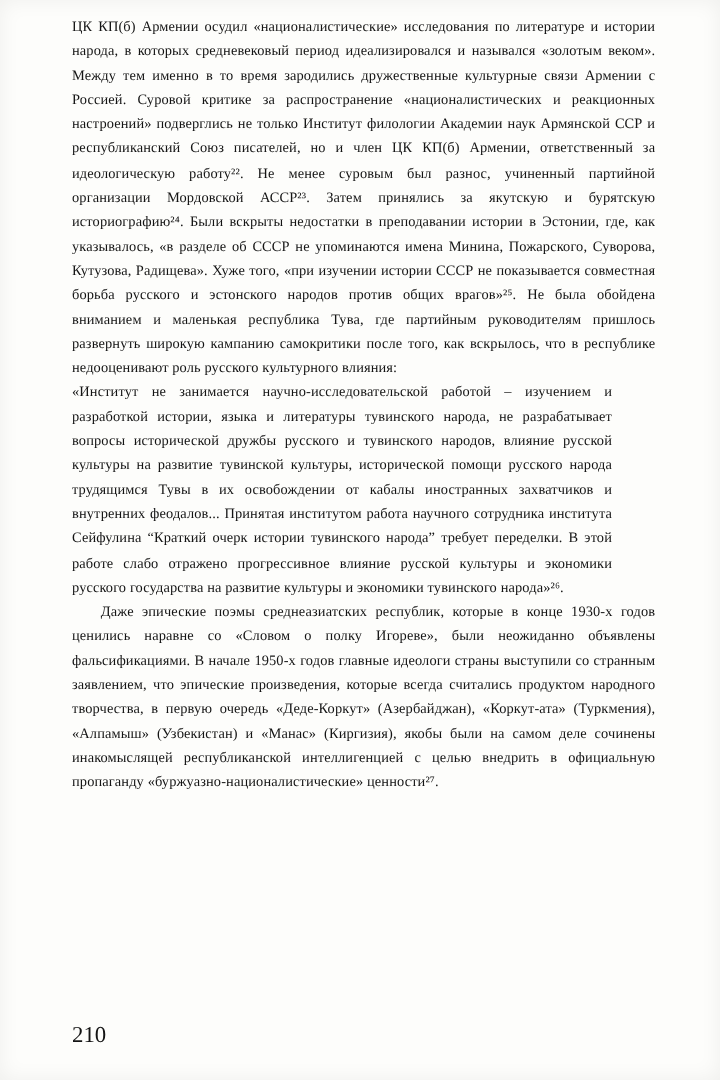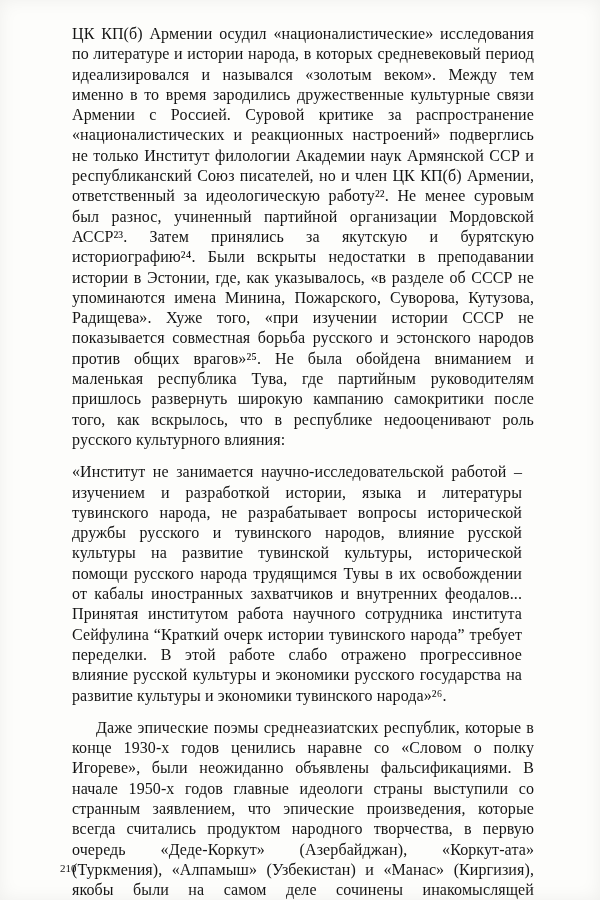--- a/index.html
+++ b/index.html
@@ -18,22 +18,22 @@
     font-family: "Liberation Serif", "DejaVu Serif", serif;
     color: #141414;
   }
   .text-block {
     position: absolute;
     top: 12px;
     left: 60px;
     width: 486px;
   }
   p.body-text {
-    margin: 12px;
-    font-size: 16px;
+    margin: 0;
+    font-size: 12px;
     line-height: 20.3px;
     text-align: justify;
     letter-spacing: 0.1px;
   }
   p.indent-first {
     text-indent: 24px;
   }
   .block-quote {
     margin: 24px 0 0 36px;
     width: 450px;
@@ -41,21 +41,21 @@
     line-height: 18.6px;
     text-align: justify;
   }
   .after-quote {
     margin-top: 34px;
   }
   .page-number {
     position: absolute;
     left: 60px;
     bottom: 26px;
-    font-size: 11px;
+    font-size: 19px;
     color: #141414;
   }
 </style>
 </head>
 <body>
 
 <div class="page">
   <div class="text-block">
     <p class="body-text">ЦК КП(б) Армении осудил «националистические» исследования по литературе и истории народа, в которых средневековый период идеализировался и назывался «золотым веком». Между тем именно в то время зародились дружественные культурные связи Армении с Россией. Суровой критике за распространение «националистических и реакционных настроений» подверглись не только Институт филологии Академии наук Армянской ССР и республиканский Союз писателей, но и член ЦК КП(б) Армении, ответственный за идеологическую работу²². Не менее суровым был разнос, учиненный партийной организации Мордовской АССР²³. Затем принялись за якутскую и бурятскую историографию²⁴. Были вскрыты недостатки в преподавании истории в Эстонии, где, как указывалось, «в разделе об СССР не упоминаются имена Минина, Пожарского, Суворова, Кутузова, Радищева». Хуже того, «при изучении истории СССР не показывается совместная борьба русского и эстонского народов против общих врагов»²⁵. Не была обойдена вниманием и маленькая республика Тува, где партийным руководителям пришлось развернуть широкую кампанию самокритики после того, как вскрылось, что в республике недооценивают роль русского культурного влияния:</p>
 

